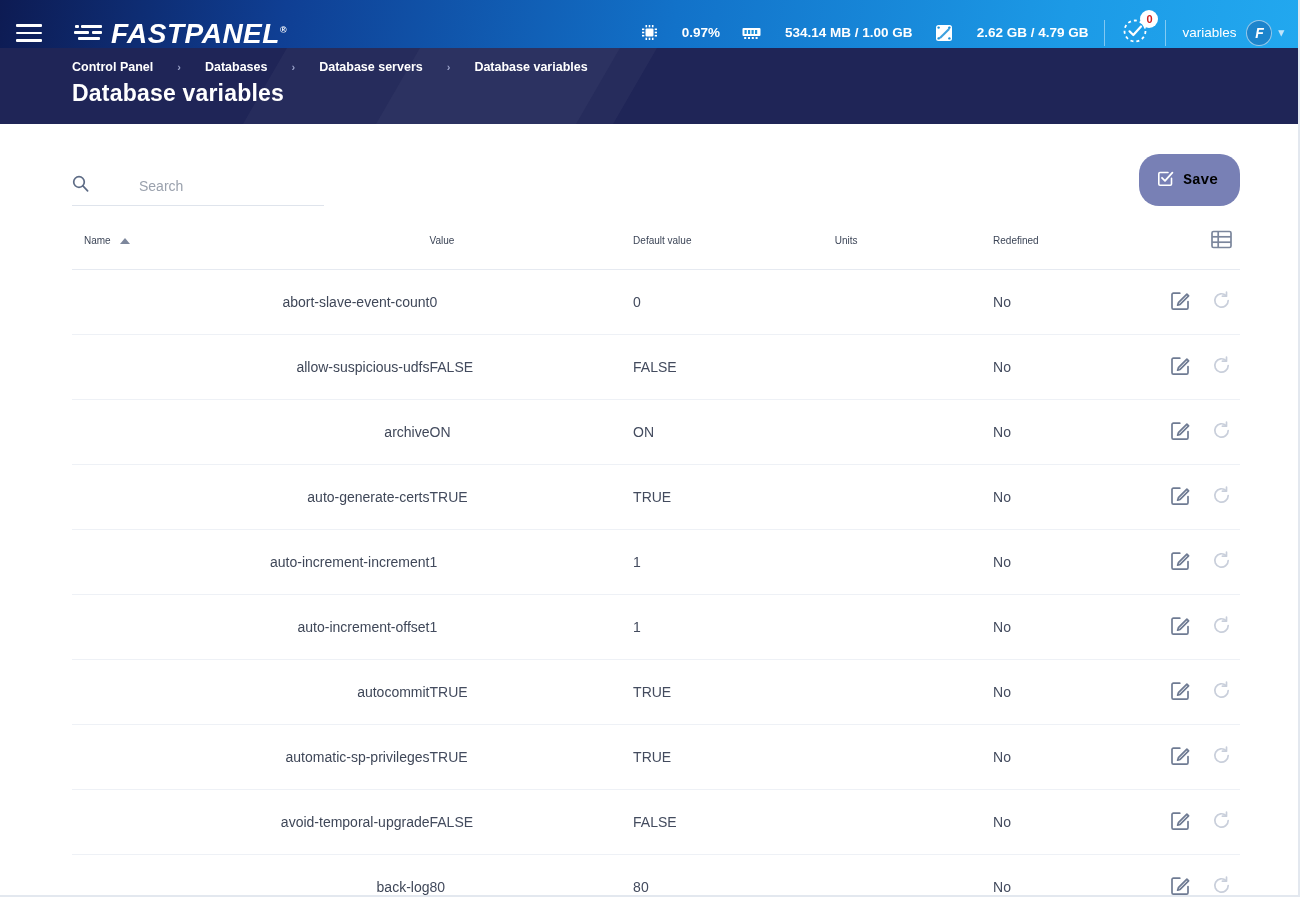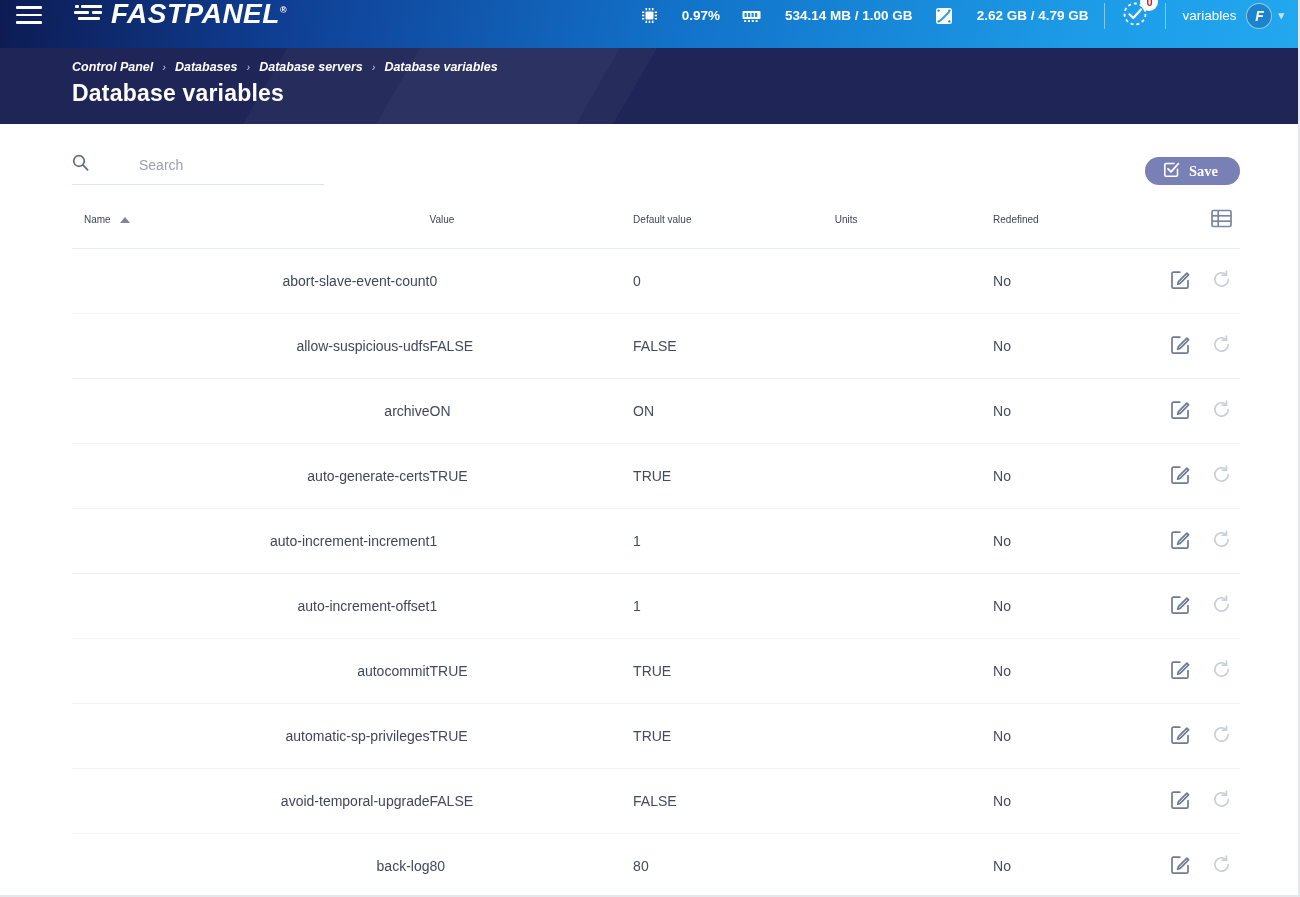--- a/index.html
+++ b/index.html
@@ -15,21 +15,21 @@
     position: relative;
     background: #fff;
     border-right: 2px solid #e3e8ef;
     border-bottom: 2px solid #e3e8ef;
   }
 
   
   .topbar {
     height: 48px;
     background: linear-gradient(100deg, #0d1b53 0%, #0f3f94 22%, #1272c9 52%, #1c9ae6 82%, #22a8ef 100%);
-    display: flex; align-items: flex-start;
+    display: flex; align-items: flex-end;
     padding: 0 14px 0 12px;
     position: relative;
   }
   .hamburger {
     width: 34px; height: 30px;
     display: flex; flex-direction: column; justify-content: center;
     gap: 5px; cursor: pointer; padding: 0 4px;
   }
   .hamburger span { display: block; height: 2.5px; background: #fff; border-radius: 1px; }
   .brand { display: flex; align-items: center; margin-left: 28px; gap: 7px; }
@@ -84,22 +84,22 @@
   }
   .crumbband:after {
     content: ""; position: absolute; top: 0; left: 398px;
     width: 200px; height: 76px;
     background: rgba(255,255,255,0.03);
     transform: skewX(-30deg);
   }
   .crumbs {
     position: relative; z-index: 2;
     padding: 12px 6px 0 72px;
-    display: flex; align-items: center; gap: 9px;
-    font-size: 12.5px; color: #ffffff; font-weight: bold; font-style: italic;
+    display: flex; align-items: center; gap: 24px;
+    font-size: 12.5px; color: #ffffff; font-weight: bold;
   }
   .crumb { color: #ffffff; text-decoration: none; font-weight: bold; }
   .crumb-sep { color: #9aa2c9; font-size: 11px; }
   .page-title {
     position: relative; z-index: 2;
     padding: 6px 0 0 72px;
     color: #fff; font-size: 23px; font-weight: bold; letter-spacing: 0.2px;
   }
 
   
@@ -111,26 +111,26 @@
     display: flex; align-items: center; gap: 12px;
     width: 252px; border-bottom: 1px solid #dfe4ec; padding-bottom: 9px;
   }
   .search-input {
     border: none; outline: none; font-size: 14px; color: #32394d;
     font-family: "Liberation Sans", sans-serif; background: transparent; width: 100%; margin-left: 36px;
   }
   .search-input::placeholder { color: #9aa1ad; }
   .save-btn {
     margin-left: auto;
-    background: #7880b5; color: #ffffff;
+    background: #7880b5; color: #000000;
     border: none; border-radius: 20px;
-    height: 28px; padding: 0 22px 0 18px;
+    height: 52px; padding: 0 22px 0 18px;
     font-size: 14.5px; font-weight: bold;
     display: flex; align-items: center; gap: 9px;
-    font-family: Liberation Serif, serif;
+    font-family: Liberation Mono, monospace;
     cursor: pointer;
   }
 
   
   table { width: 100%; border-collapse: collapse; margin-top: 24px; }
   thead th {
     text-align: left; font-size: 10px; font-weight: normal;
     color: #3c4557; padding: 0 0 18px 0;
     border-bottom: 1px solid #e6eaf1;
   }

